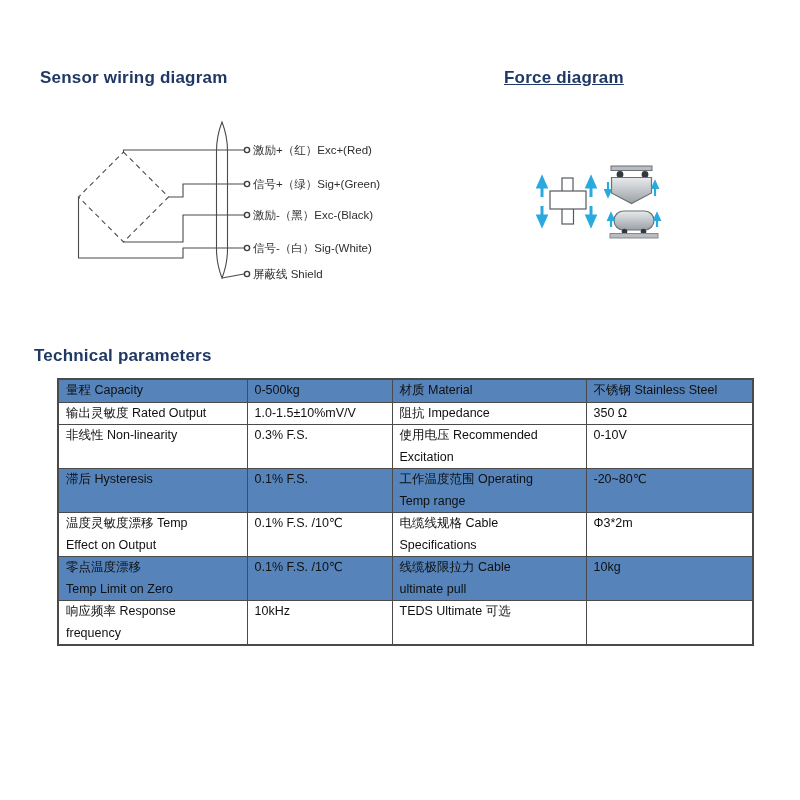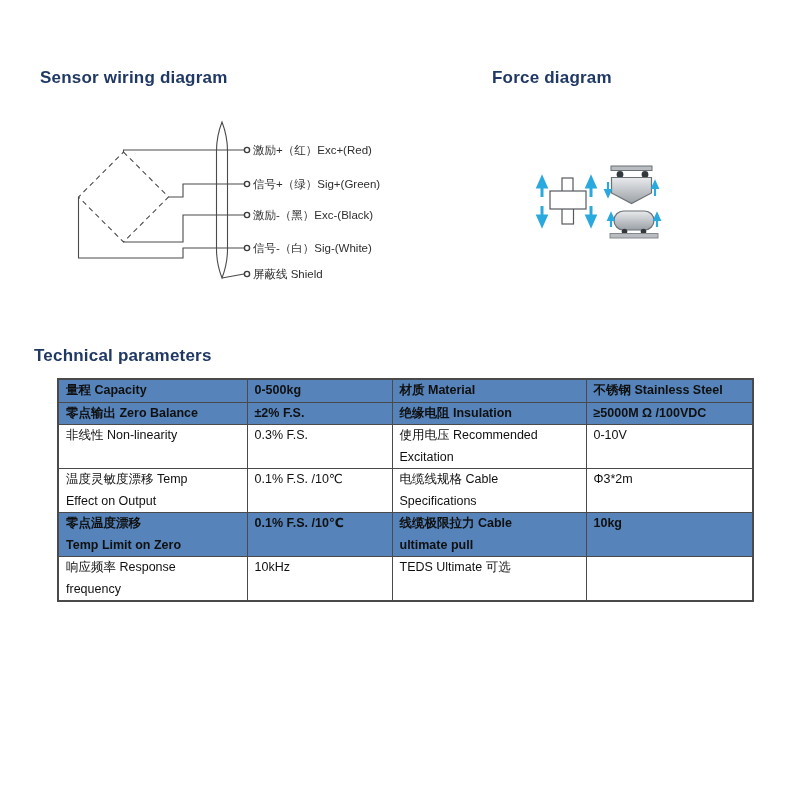--- a/index.html
+++ b/index.html
@@ -1,29 +1,29 @@
 <!DOCTYPE html>
 <html><head>
 <meta charset="utf-8">
 <style>
   html,body{margin:0;padding:0;width:800px;height:800px;background:#ffffff;overflow:hidden;
     font-family:"Liberation Sans","DejaVu Sans",sans-serif;}
   .page{position:relative;width:800px;height:800px;background:#fff;}
   .sec-title{position:absolute;margin:0;font-size:17px;font-weight:bold;color:#1f3864;letter-spacing:.2px;}
   #title-wiring{left:40px;top:68px;}
-  #title-force{left:492px;top:68px;}
+  #title-force{left:504px;top:68px;text-decoration:underline;}
   #title-params{left:34px;top:346px;}
   #wiring-svg{position:absolute;left:40px;top:108px;}
   #force-svg{position:absolute;left:518px;top:153px;}
   .wire-label{font-size:11.5px;fill:#2e2e2e;}
   #params-table{position:absolute;left:57px;top:378px;border-collapse:collapse;table-layout:fixed;
     width:695px;border:2px solid #4a4a4a;}
   #params-table td{border:1px solid #4a4a4a;padding:0 7px;font-size:12.5px;line-height:21.5px;
     vertical-align:top;color:#101010;white-space:pre-line;overflow:hidden;}
-  #params-table tr.blue{background:#5583ba;font-weight:bold;}
+  #params-table tr.blue{background:#5583ba;}
 </style>
 </head>
 <body>
 
 <div class="page">
 
   <h2 class="sec-title" id="title-wiring">Sensor wiring diagram</h2>
   <h2 class="sec-title" id="title-force">Force diagram</h2>
   <h2 class="sec-title" id="title-params">Technical parameters</h2>
 
@@ -118,32 +118,39 @@
         <col style="width:194px">
         <col style="width:167px">
       </colgroup>
     <tbody>
       <tr class="blue">
         <td>量程  Capacity</td>
         <td>0-500kg</td>
         <td>材质  Material</td>
         <td>不锈钢  Stainless Steel</td>
       </tr>
-      <tr class="blue">
-        <td>零点输出  Zero Balance</td>
-        <td>±2% F.S.</td>
-        <td>绝缘电阻  Insulation</td>
-        <td>≥5000M Ω /100VDC</td>
+      <tr>
+        <td>输出灵敏度  Rated Output</td>
+        <td>1.0-1.5±10%mV/V</td>
+        <td>阻抗  Impedance</td>
+        <td>350 Ω</td>
       </tr>
       <tr>
         <td>非线性  Non-linearity</td>
         <td>0.3% F.S.</td>
         <td>使用电压  Recommended
 Excitation</td>
         <td>0-10V</td>
+      </tr>
+      <tr class="blue">
+        <td>滞后  Hysteresis</td>
+        <td>0.1% F.S.</td>
+        <td>工作温度范围  Operating
+Temp range</td>
+        <td>-20~80℃</td>
       </tr>
       <tr>
         <td>温度灵敏度漂移  Temp
 Effect on Output</td>
         <td>0.1% F.S. /10℃</td>
         <td>电缆线规格   Cable
 Specifications</td>
         <td>Φ3*2m</td>
       </tr>
       <tr class="blue">

